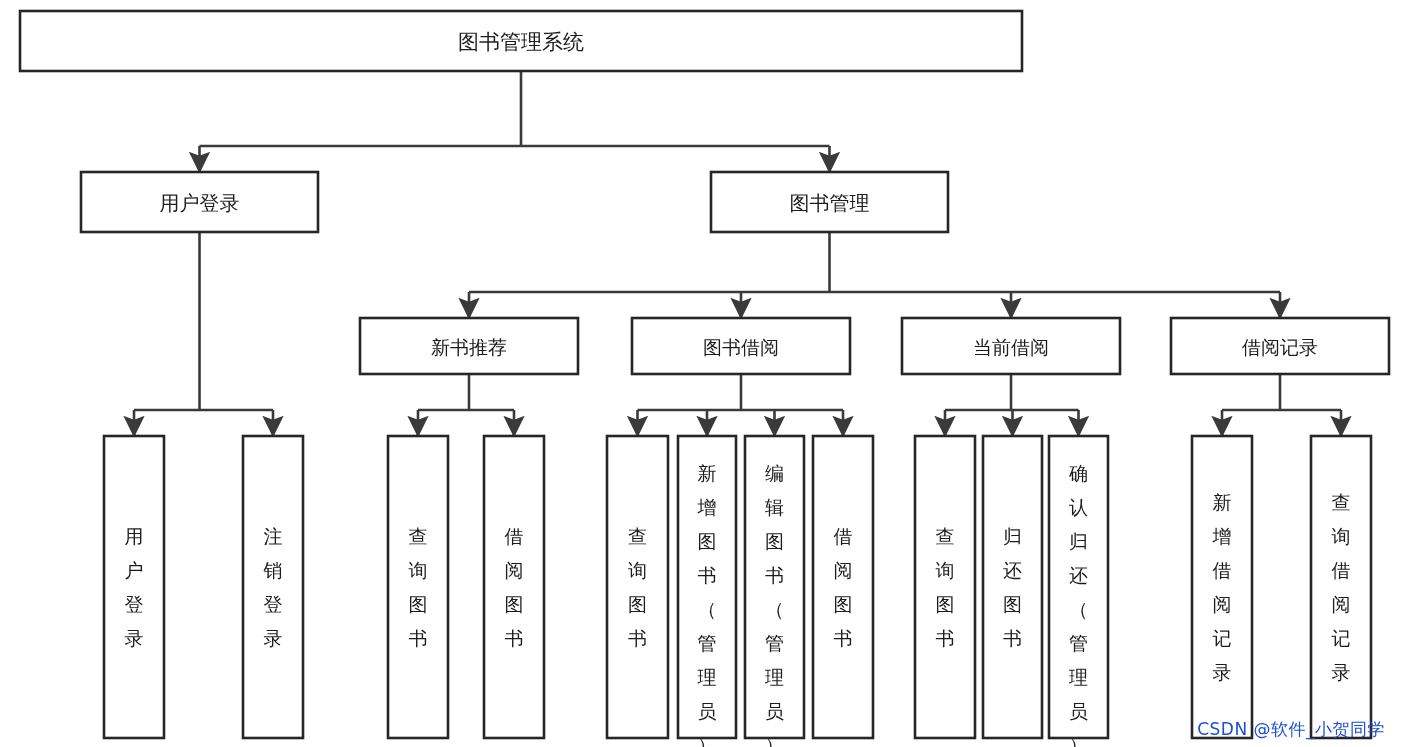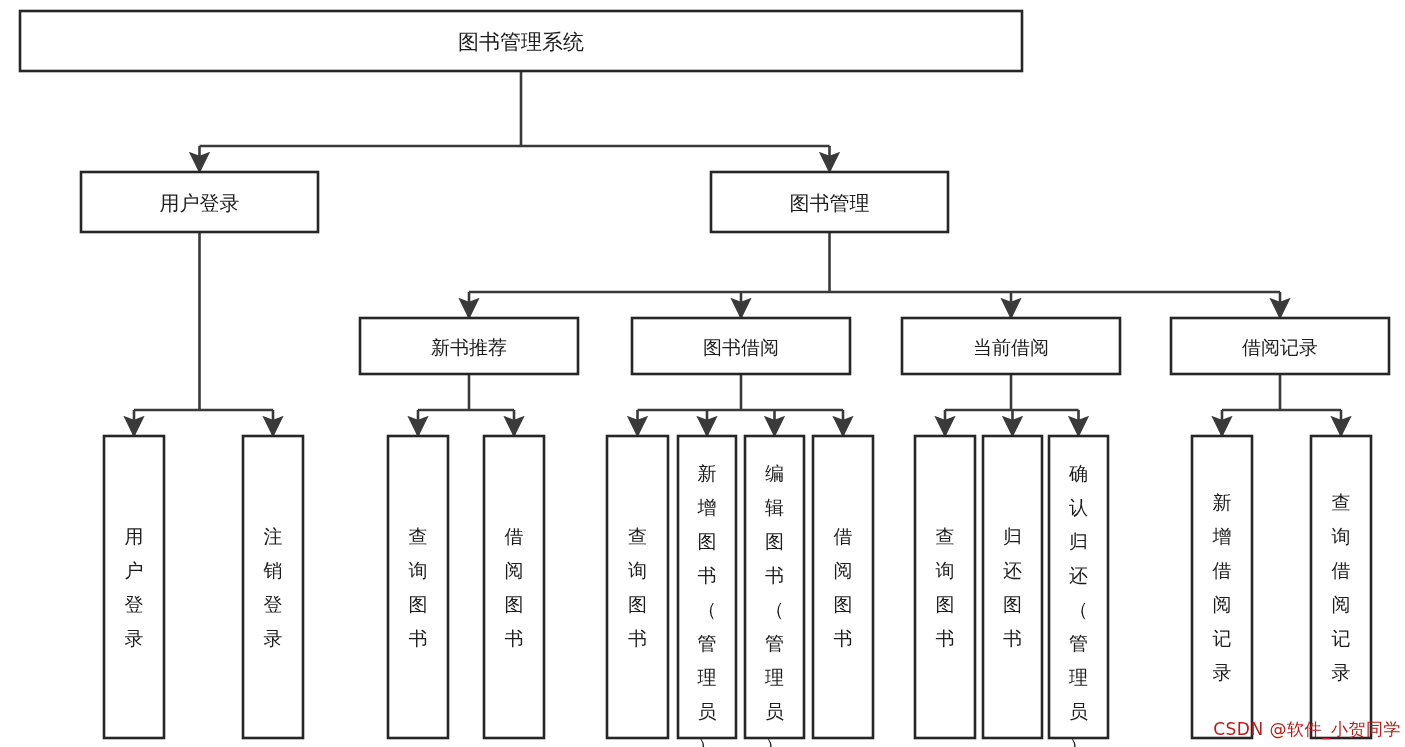--- a/index.html
+++ b/index.html
@@ -13,23 +13,23 @@
   .edge{stroke:#3a3a3a;stroke-width:2.6;fill:none;stroke-linecap:butt;}
   .node-label{
     fill:#1c1c1c;font-family:"DejaVu Sans","Liberation Sans",sans-serif;
     text-anchor:middle;dominant-baseline:central;
   }
   .lvl0-label{font-size:21px;}
   .lvl1-label{font-size:20px;}
   .lvl2-label{font-size:19px;}
   .vert-label{font-size:19px;}
   .watermark{
-    position:absolute;right:4px;bottom:6px;
+    position:absolute;right:20px;bottom:6px;
     font-family:"DejaVu Sans","Liberation Sans",sans-serif;
-    font-size:17px;color:#b91c1c;white-space:nowrap;letter-spacing:.5px;
+    font-size:17px;color:#1d4ed8;white-space:nowrap;letter-spacing:.5px;
     pointer-events:none;
   }
 </style>
 </head>
 <body>
 
 <div id="stage">
   <svg id="diagram" viewBox="0 0 1405 747" xmlns="http://www.w3.org/2000/svg">
     <defs>
       <marker id="arrowhead" markerWidth="9" markerHeight="9" refX="7.4" refY="4.5" orient="auto" markerUnits="strokeWidth">

